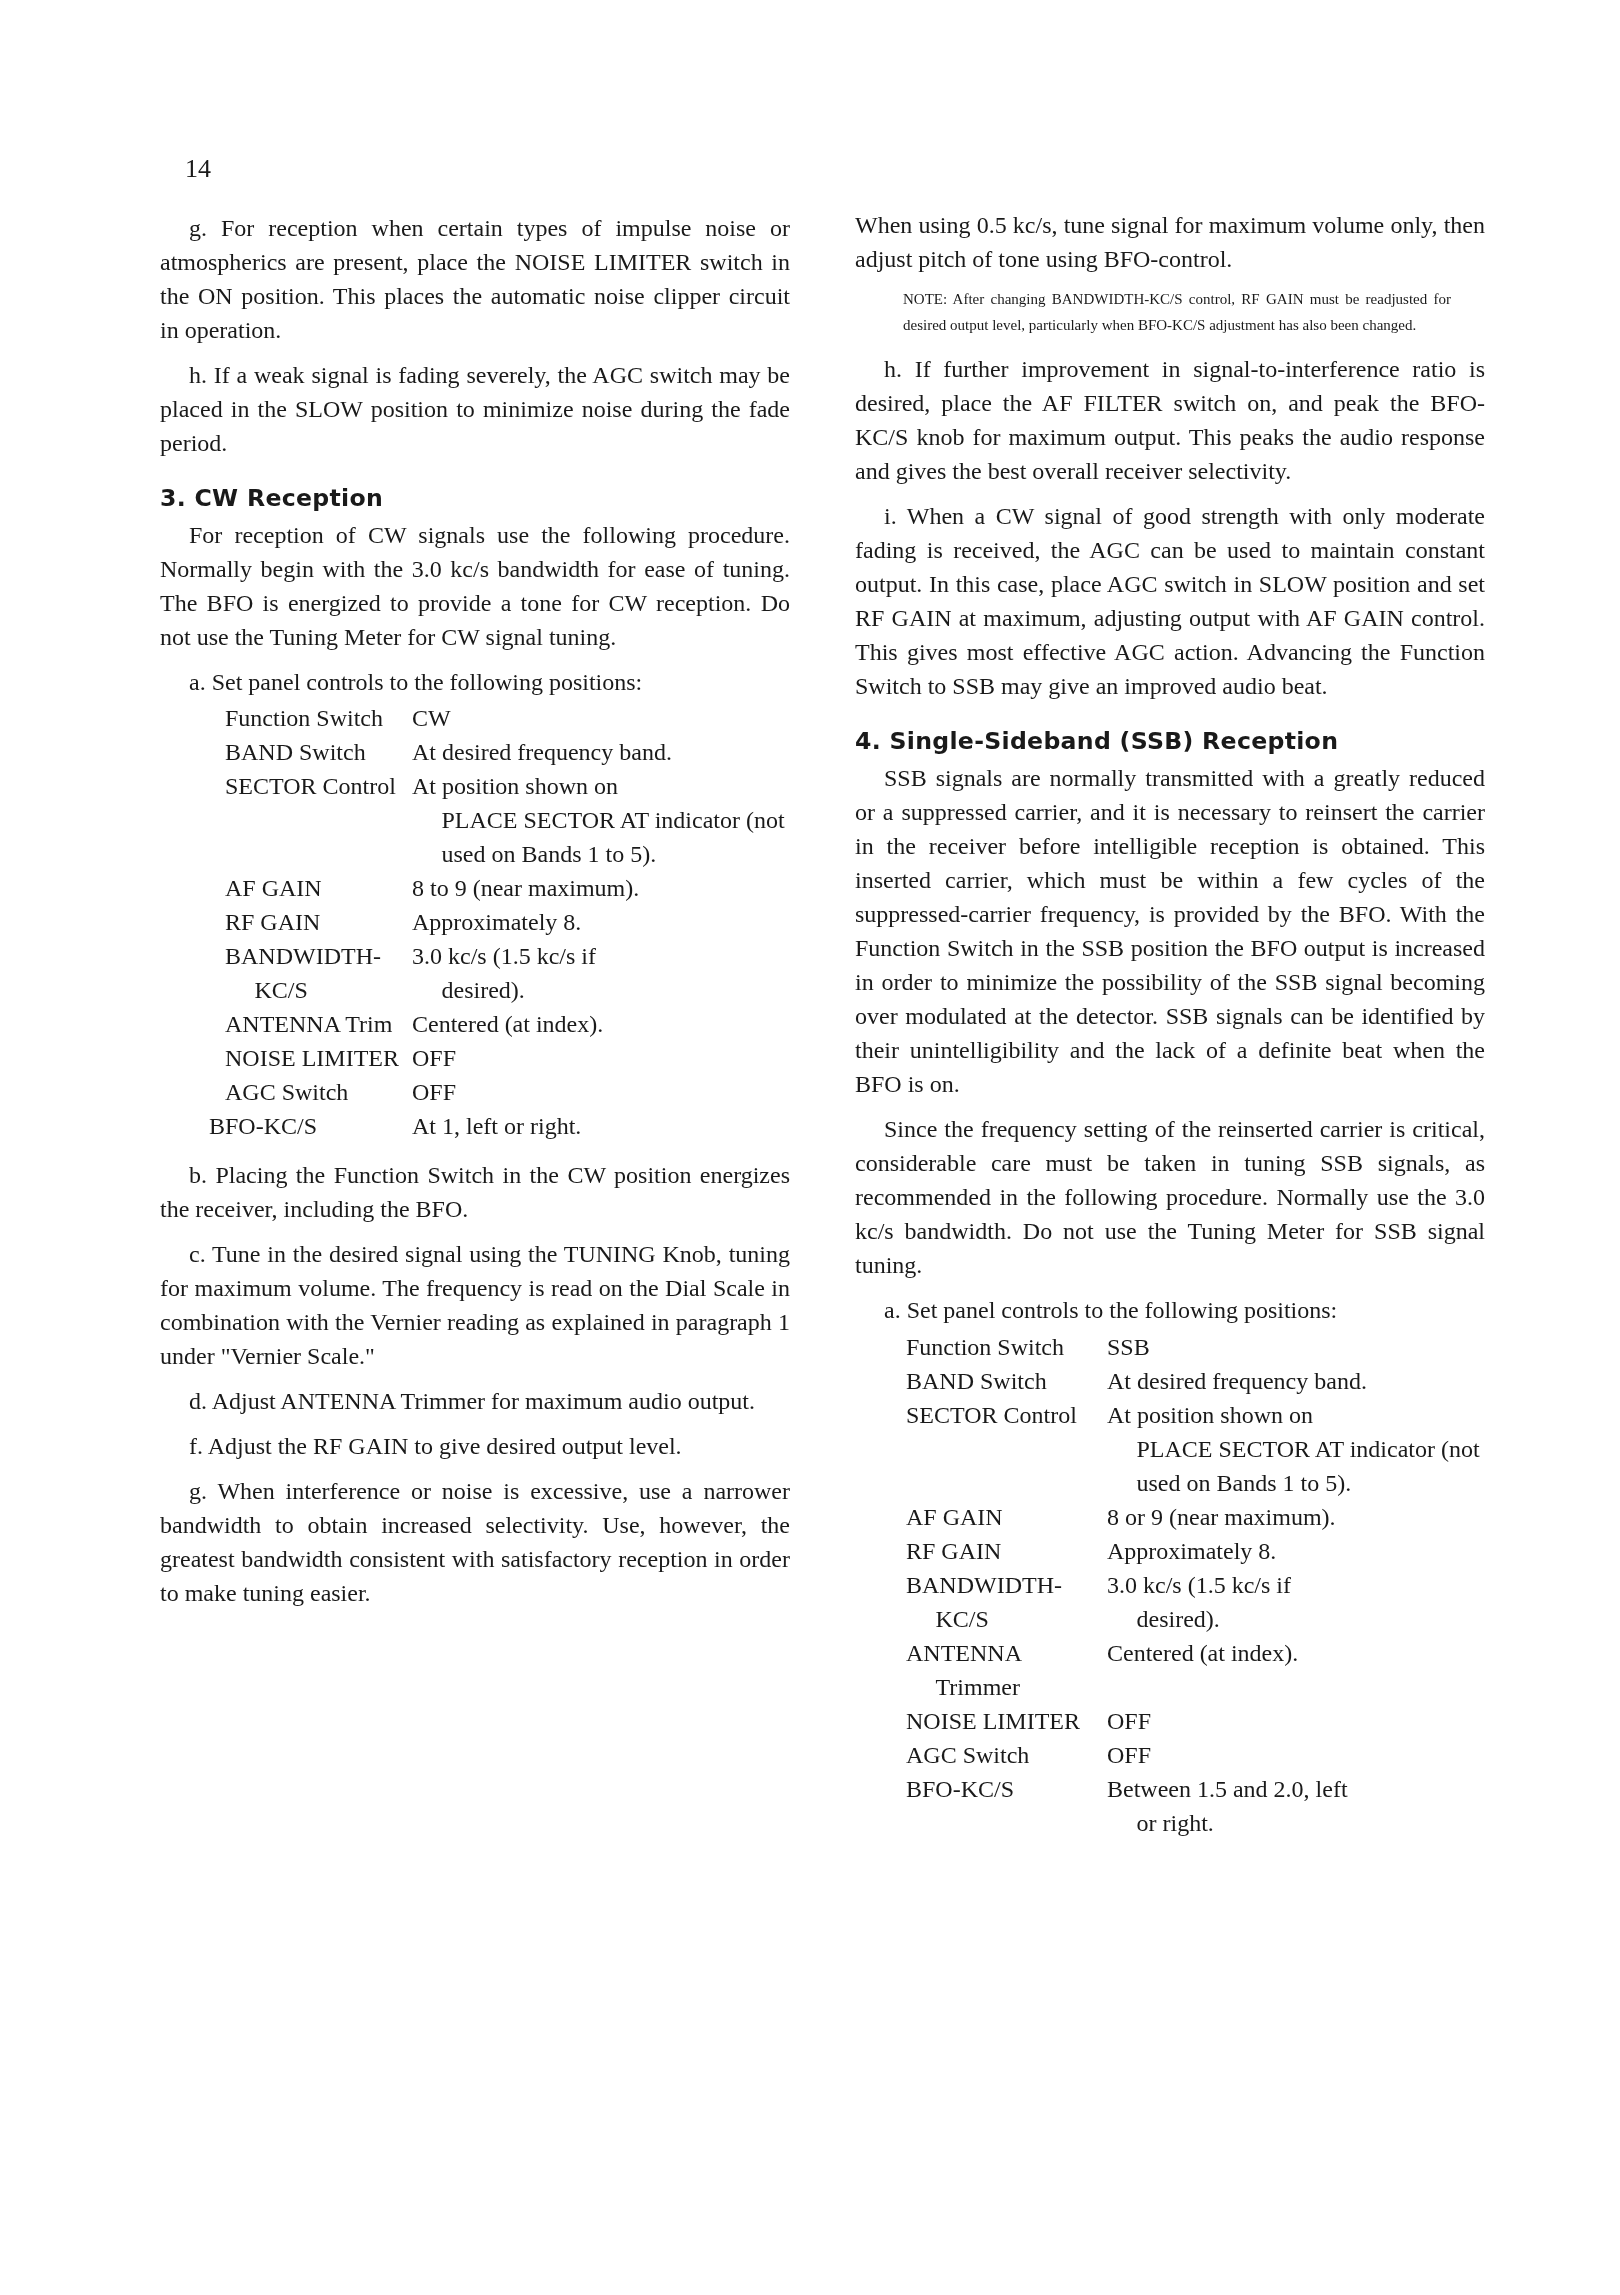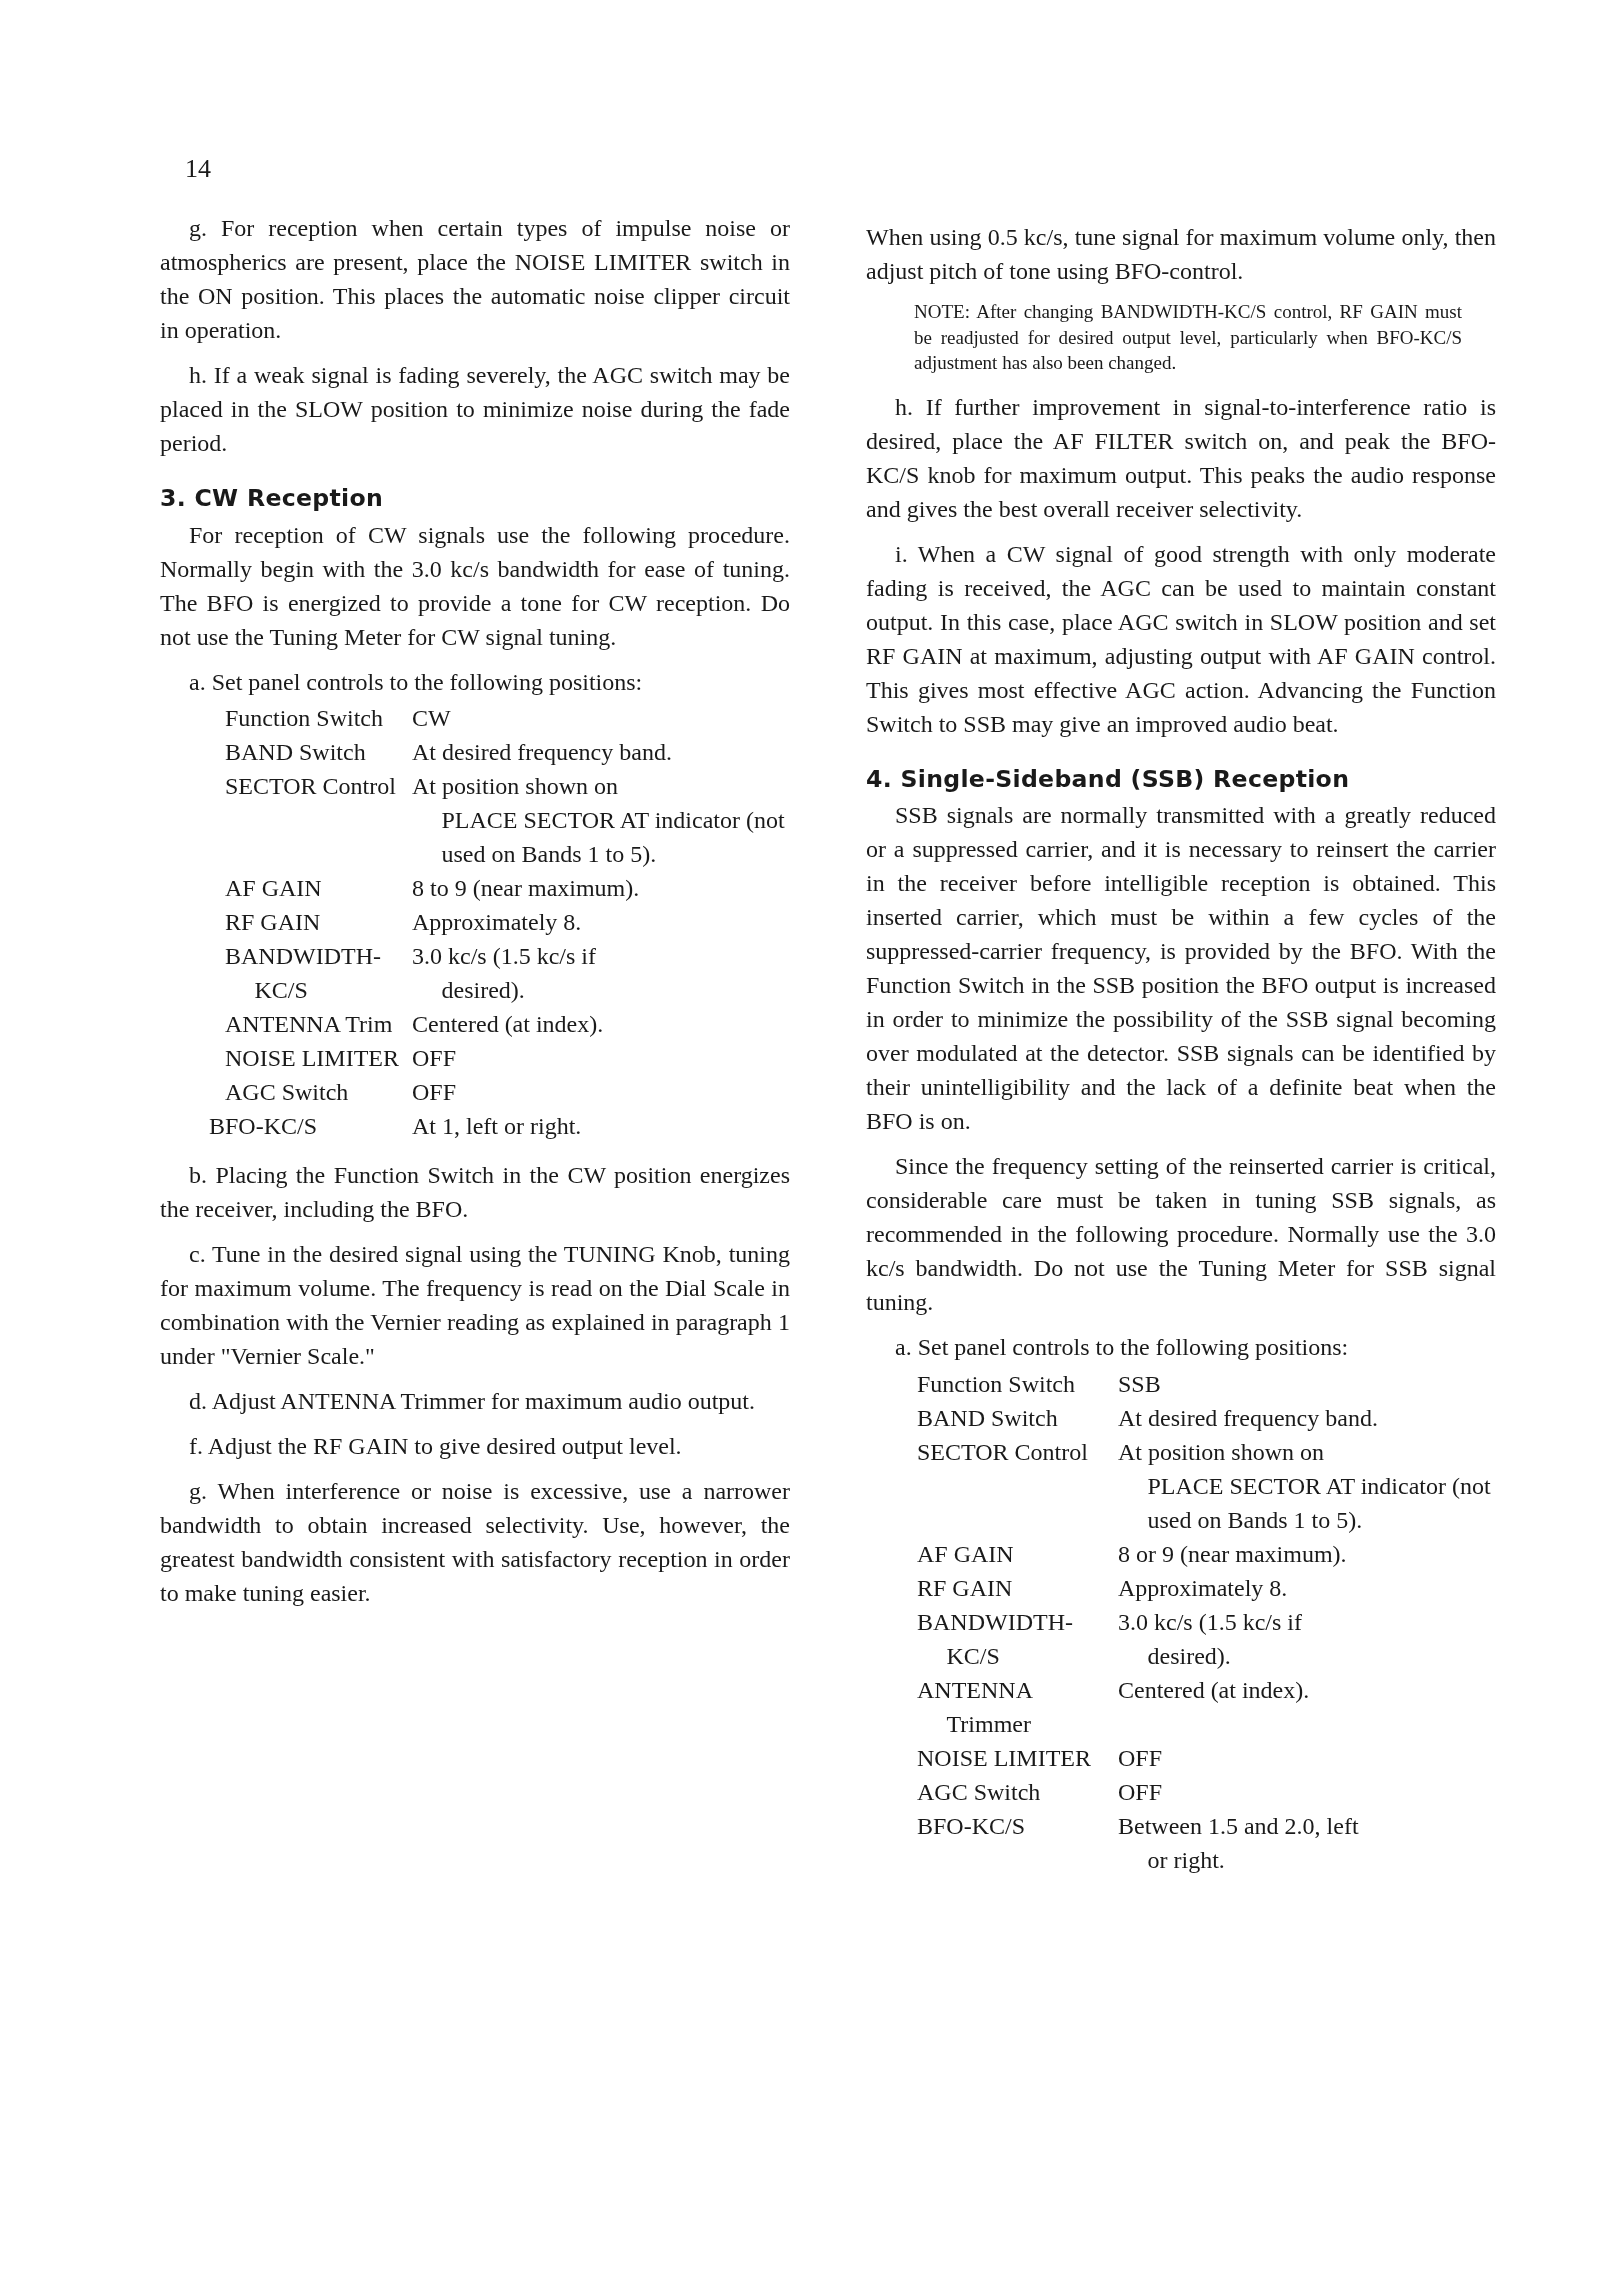--- a/index.html
+++ b/index.html
@@ -10,30 +10,30 @@
   }
   .page-number {
     position: absolute; left: 165px; top: 152px;
     font-size: 26px; line-height: 33px; margin-left: 20px;
   }
   .col {
     position: absolute; top: 211px; width: 630px;
     font-size: 24px; line-height: 34px;
   }
   .col.left { left: 160px; }
-  .col.right { left: 855px; top: 220px; margin-left: 11px; }
+  .col.right { left: 855px; top: 208px; }
   p { margin: 0 0 11px 0; text-align: justify; }
   p.indent { text-indent: 29px; }
   h2 {
     font-family: "DejaVu Sans", "Liberation Sans", sans-serif;
     font-weight: bold; font-size: 23.6px; line-height: 33px;
     margin: 22px 0 2.6px 0; letter-spacing: 0.3px;
   }
   .note {
-    font-size: 19px; line-height: 25.5px; margin: 2.6px 34px 14.4px 48px;
+    font-size: 15px; line-height: 25.5px; margin: 2.6px 34px 14.4px 48px;
     text-align: justify;
   }
   .settings { margin: 0 0 14.4px 0; }
   .settings .row { display: flex; }
   .settings .k { width: 252px; flex: none; padding-left: 65px; box-sizing: border-box; }
   .settings .v { flex: 1; }
   .k .cont, .v .cont { display: block; padding-left: 29.5px; }
   .right .settings .k { width: 252px; padding-left: 51px; }
   .intro { text-indent: 29px; margin-bottom: 2.6px; }
 </style>

